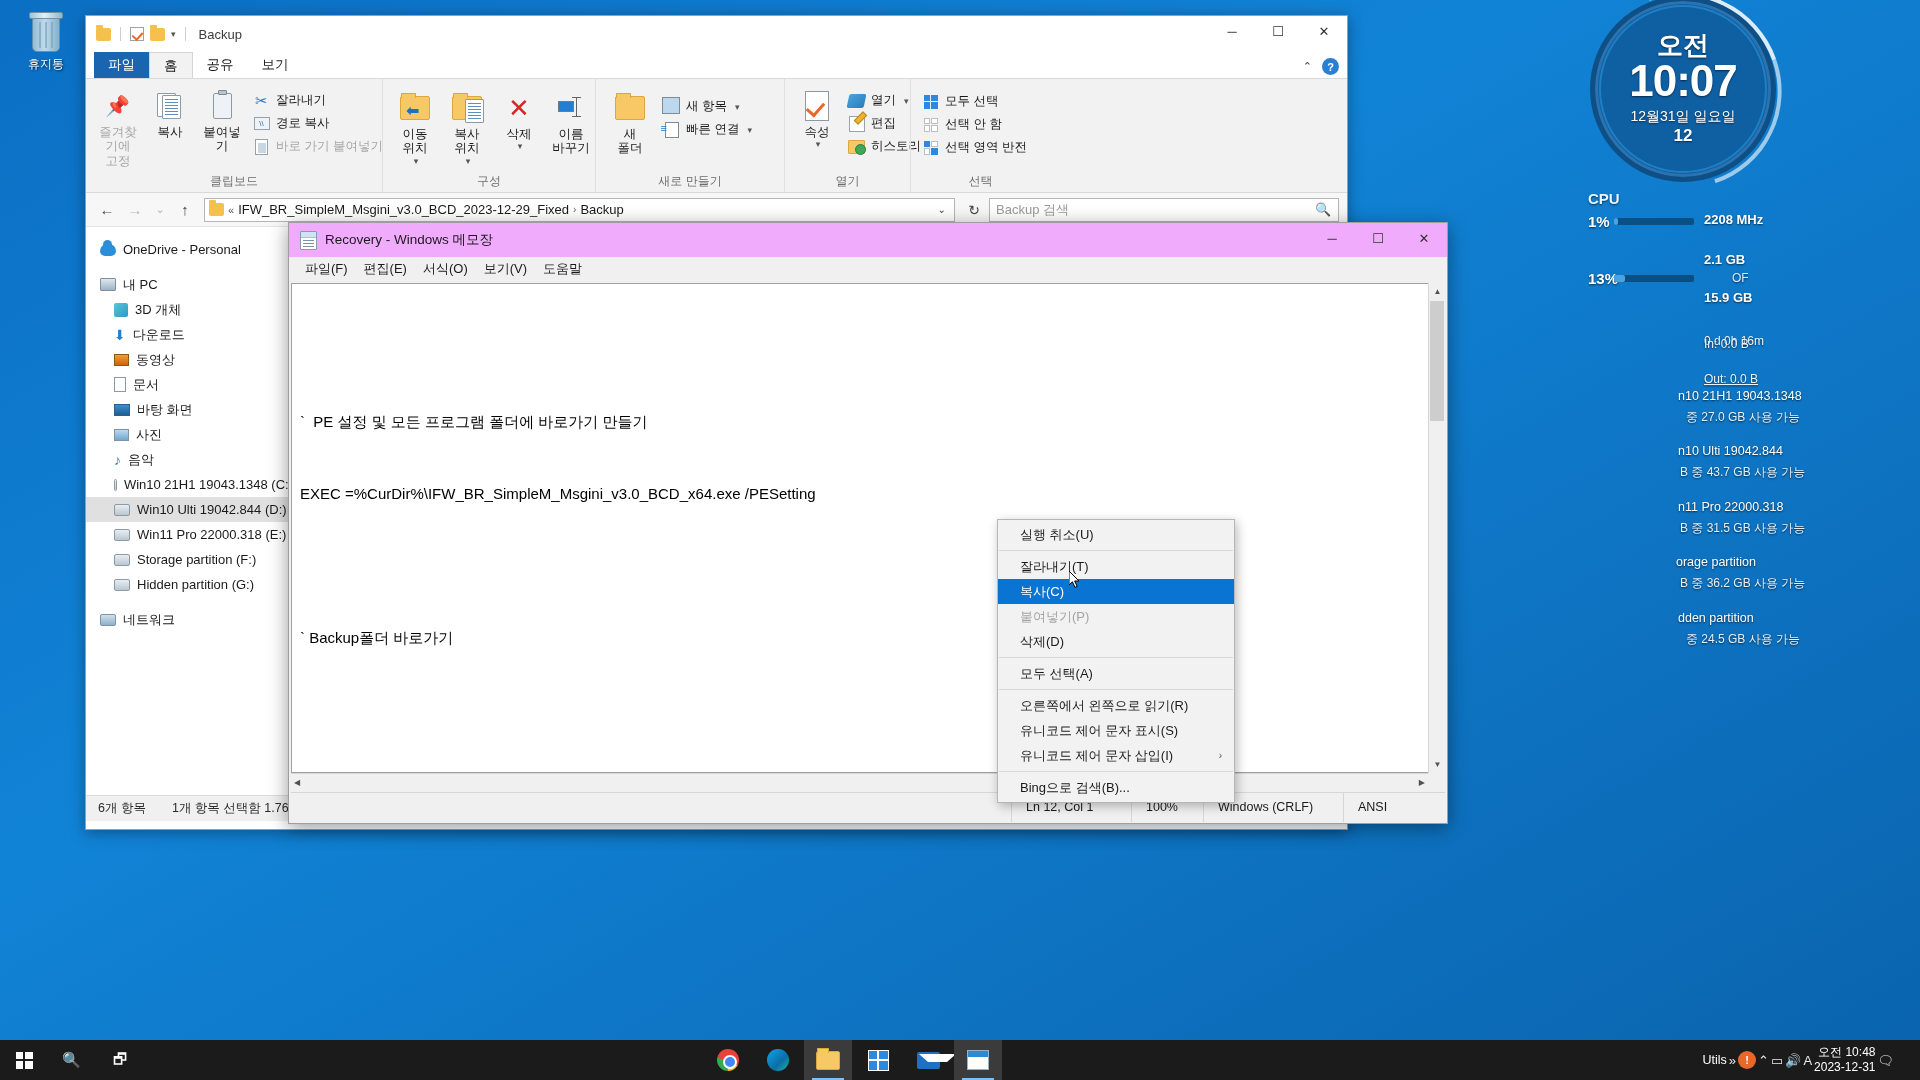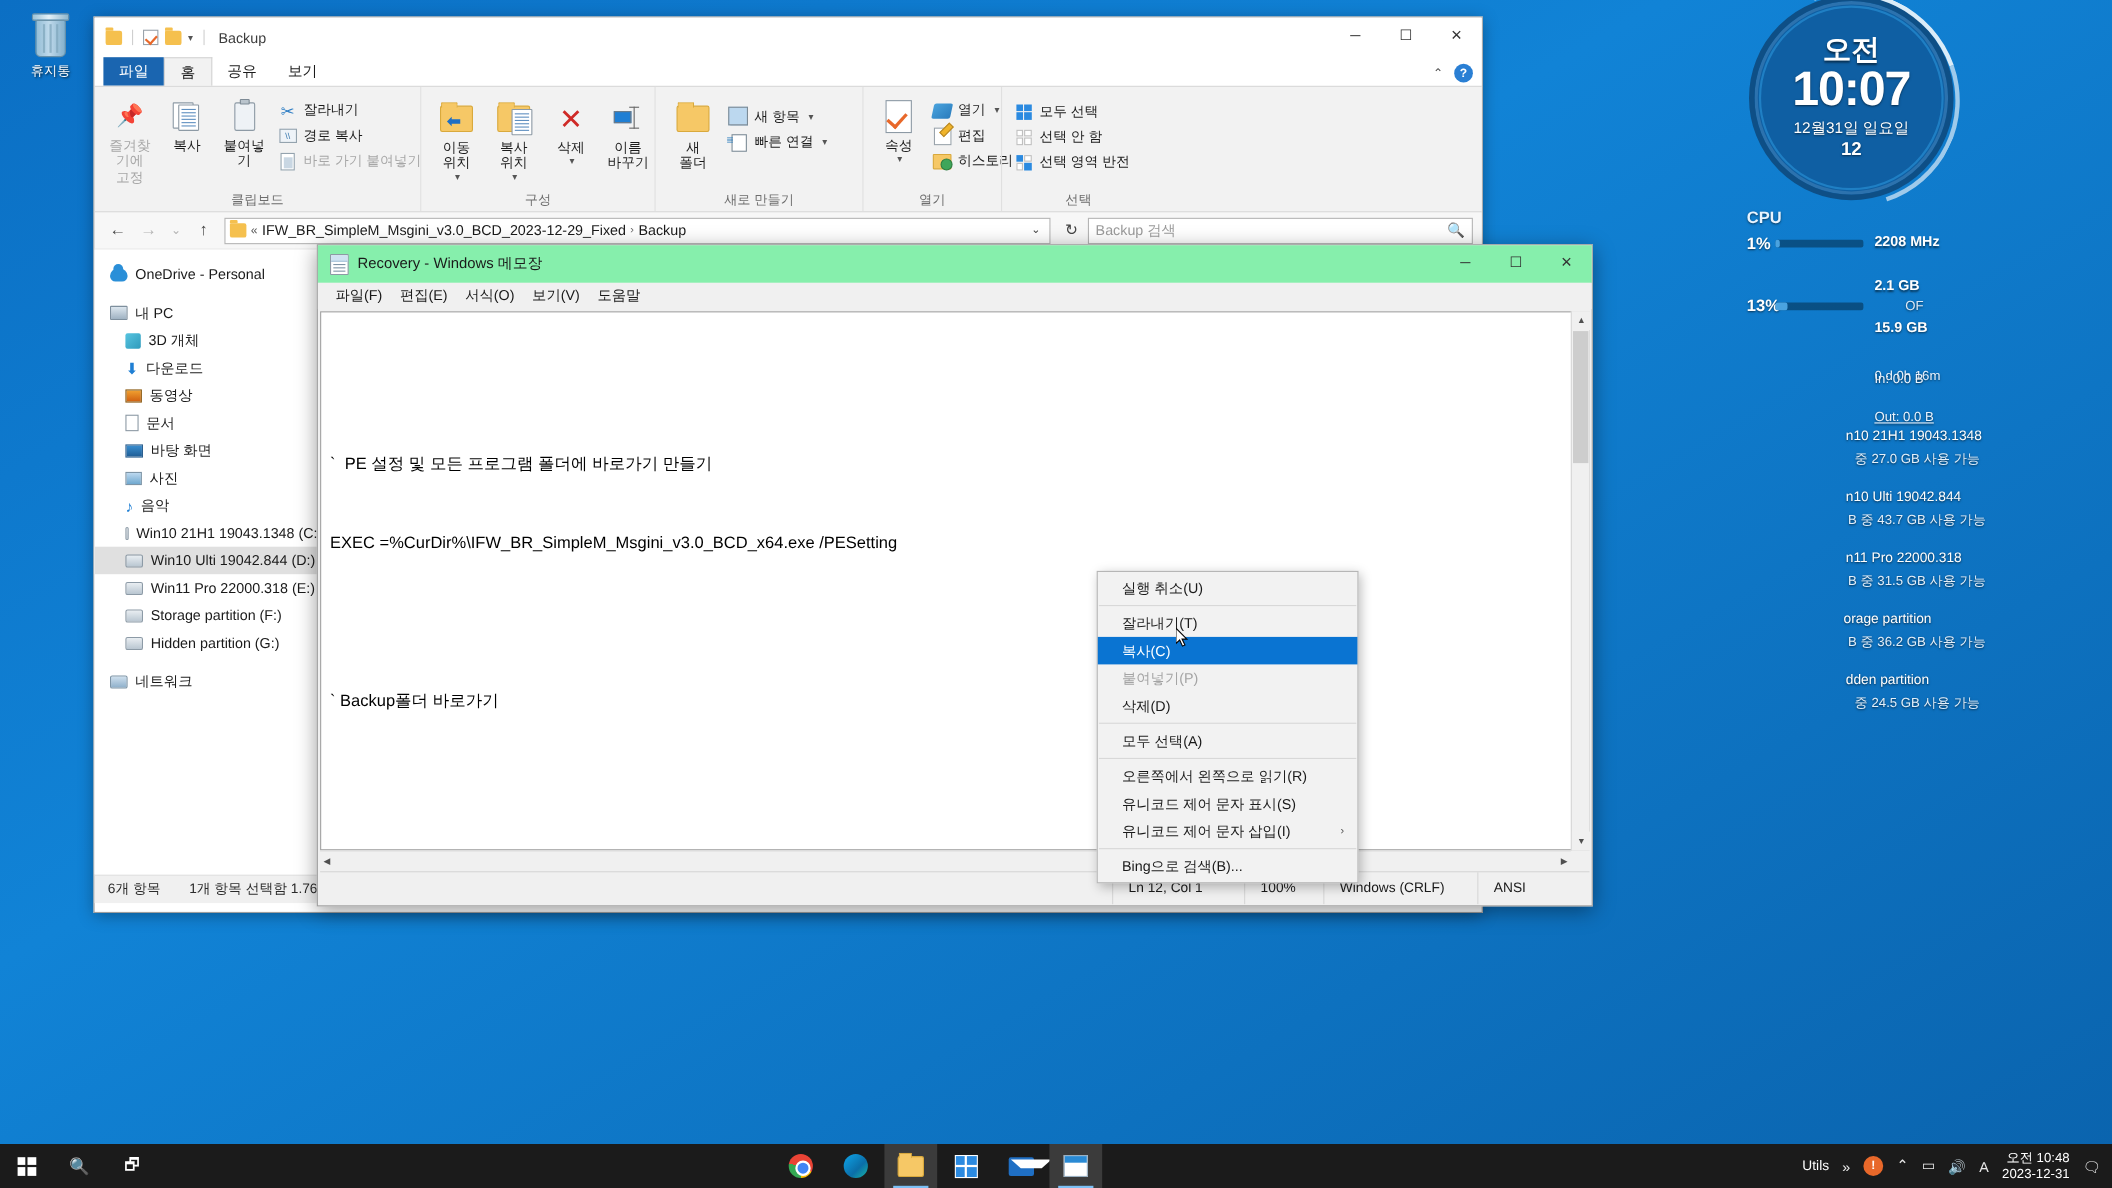--- a/index.html
+++ b/index.html
@@ -253,21 +253,21 @@
   .exp-status{
     height:26px;background:#f0f0f0;border-top:1px solid #dcdcdc;display:flex;align-items:center;
     font-size:12.5px;color:#2b2b2b;padding-left:12px;gap:26px;
   }
 
   
   #notepad{
     position:absolute;left:288px;top:222px;width:1160px;height:602px;
     background:#f0f0f0;border:1px solid #9e9e9e;box-shadow:0 4px 18px rgba(0,0,0,.4);
   }
-  .np-title{height:34px;background:#86efac;display:flex;align-items:center;padding-left:11px;position:relative;}
+  .np-title{height:34px;background:#f0abfc;display:flex;align-items:center;padding-left:11px;position:relative;}
   .np-ico{
     width:17px;height:19px;background:#fff;border:1px solid #8d9aa5;border-radius:1px;position:relative;margin-right:8px;
   }
   .np-ico:before{
     content:"";position:absolute;left:0;right:0;top:0;height:5px;background:#cfe3f2;border-bottom:1px solid #a8c3d8;
   }
   .np-ico:after{
     content:"";position:absolute;left:2px;top:8px;width:11px;height:1px;background:#7e93a5;
     box-shadow:0 3px 0 #7e93a5, 0 6px 0 #7e93a5;
   }
@@ -328,21 +328,21 @@
   .chrome:after{content:"";position:absolute;left:6px;top:6px;width:10px;height:10px;border-radius:50%;background:#4285f4;border:2px solid #fff;}
   .edge{width:22px;height:22px;border-radius:50%;background:linear-gradient(135deg,#0ea5e9,#0b6ea8 60%,#18b6a5);}
   .fexp{width:24px;height:19px;background:#f6c866;border-radius:2px;position:relative;border:1px solid #d9a93c;}
   .fexp:before{content:"";position:absolute;left:0;top:-4px;width:10px;height:4px;background:#f6c866;border:1px solid #d9a93c;border-bottom:none;border-radius:1px 1px 0 0;}
   .store{width:21px;height:21px;background:#fff;display:grid;grid-template-columns:1fr 1fr;grid-template-rows:1fr 1fr;gap:2px;padding:1px;}
   .store i{background:#2b8ae0;}
   .mail{width:23px;height:17px;background:#1f6fc4;border-radius:2px;position:relative;}
   .mail:after{content:"";position:absolute;left:2px;top:2px;width:19px;height:9px;border-top:8px solid #fff;border-left:9px solid transparent;border-right:9px solid transparent;}
   .nptask{width:22px;height:20px;background:#fff;border:1px solid #9ab0c2;position:relative;}
   .nptask:before{content:"";position:absolute;left:0;right:0;top:0;height:6px;background:#2a8ad4;}
-  .tb-right{margin-left:auto;display:flex;align-items:center;gap:12px;padding-right:10px;color:#fff;font-size:12px;}
+  .tb-right{margin-left:auto;display:flex;align-items:center;gap:2px;padding-right:26px;color:#fff;font-size:12px;}
   .tray-ico{font-size:13px;color:#e8e8e8;}
   .tb-clock{display:flex;flex-direction:column;align-items:flex-end;line-height:1.25;font-size:12px;color:#fff;}
   .notif-badge{
     width:18px;height:18px;border-radius:50%;background:#e8682a;color:#fff;font-size:11px;
     display:flex;align-items:center;justify-content:center;font-weight:bold;
   }
   .utils-lbl{font-size:12.5px;color:#fff;}
 </style>
 </head>
 <body>

